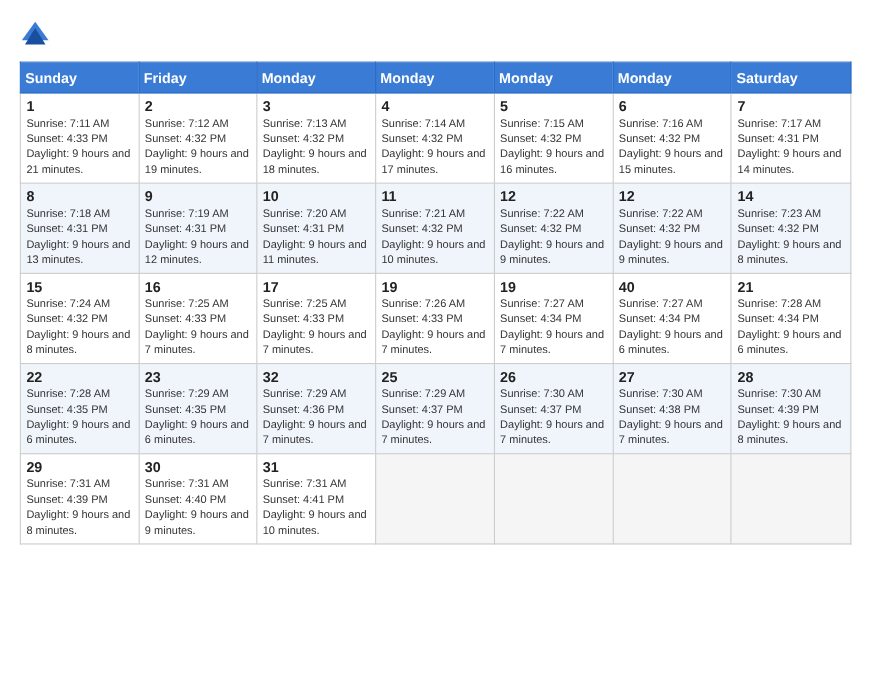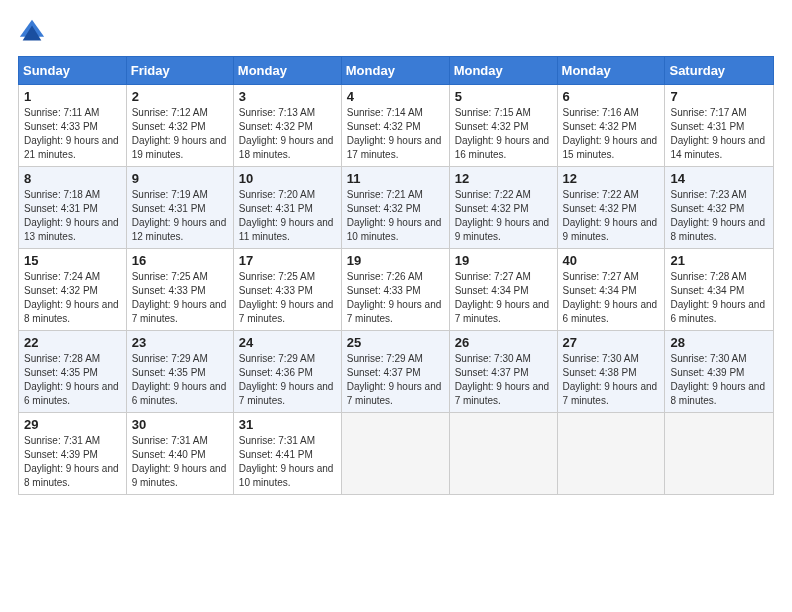--- a/index.html
+++ b/index.html
@@ -158,21 +158,21 @@
           <td><span class="day-num">16</span><span class="day-info">Sunrise: 7:25 AM<br>Sunset: 4:33 PM<br>Daylight: 9 hours and 7 minutes.</span></td>
           <td><span class="day-num">17</span><span class="day-info">Sunrise: 7:25 AM<br>Sunset: 4:33 PM<br>Daylight: 9 hours and 7 minutes.</span></td>
           <td><span class="day-num">19</span><span class="day-info">Sunrise: 7:26 AM<br>Sunset: 4:33 PM<br>Daylight: 9 hours and 7 minutes.</span></td>
           <td><span class="day-num">19</span><span class="day-info">Sunrise: 7:27 AM<br>Sunset: 4:34 PM<br>Daylight: 9 hours and 7 minutes.</span></td>
           <td><span class="day-num">40</span><span class="day-info">Sunrise: 7:27 AM<br>Sunset: 4:34 PM<br>Daylight: 9 hours and 6 minutes.</span></td>
           <td><span class="day-num">21</span><span class="day-info">Sunrise: 7:28 AM<br>Sunset: 4:34 PM<br>Daylight: 9 hours and 6 minutes.</span></td>
         </tr>
         <tr>
           <td><span class="day-num">22</span><span class="day-info">Sunrise: 7:28 AM<br>Sunset: 4:35 PM<br>Daylight: 9 hours and 6 minutes.</span></td>
           <td><span class="day-num">23</span><span class="day-info">Sunrise: 7:29 AM<br>Sunset: 4:35 PM<br>Daylight: 9 hours and 6 minutes.</span></td>
-          <td><span class="day-num">24</span><span class="day-info">Sunrise: 7:29 AM<br>Sunset: 4:36 PM<br>Daylight: 9 hours and 7 minutes.</span></td>
+          <td><span class="day-num">32</span><span class="day-info">Sunrise: 7:29 AM<br>Sunset: 4:36 PM<br>Daylight: 9 hours and 7 minutes.</span></td>
           <td><span class="day-num">25</span><span class="day-info">Sunrise: 7:29 AM<br>Sunset: 4:37 PM<br>Daylight: 9 hours and 7 minutes.</span></td>
           <td><span class="day-num">26</span><span class="day-info">Sunrise: 7:30 AM<br>Sunset: 4:37 PM<br>Daylight: 9 hours and 7 minutes.</span></td>
           <td><span class="day-num">27</span><span class="day-info">Sunrise: 7:30 AM<br>Sunset: 4:38 PM<br>Daylight: 9 hours and 7 minutes.</span></td>
           <td><span class="day-num">28</span><span class="day-info">Sunrise: 7:30 AM<br>Sunset: 4:39 PM<br>Daylight: 9 hours and 8 minutes.</span></td>
         </tr>
         <tr>
           <td><span class="day-num">29</span><span class="day-info">Sunrise: 7:31 AM<br>Sunset: 4:39 PM<br>Daylight: 9 hours and 8 minutes.</span></td>
           <td><span class="day-num">30</span><span class="day-info">Sunrise: 7:31 AM<br>Sunset: 4:40 PM<br>Daylight: 9 hours and 9 minutes.</span></td>
           <td><span class="day-num">31</span><span class="day-info">Sunrise: 7:31 AM<br>Sunset: 4:41 PM<br>Daylight: 9 hours and 10 minutes.</span></td>
           <td class="empty"></td>

